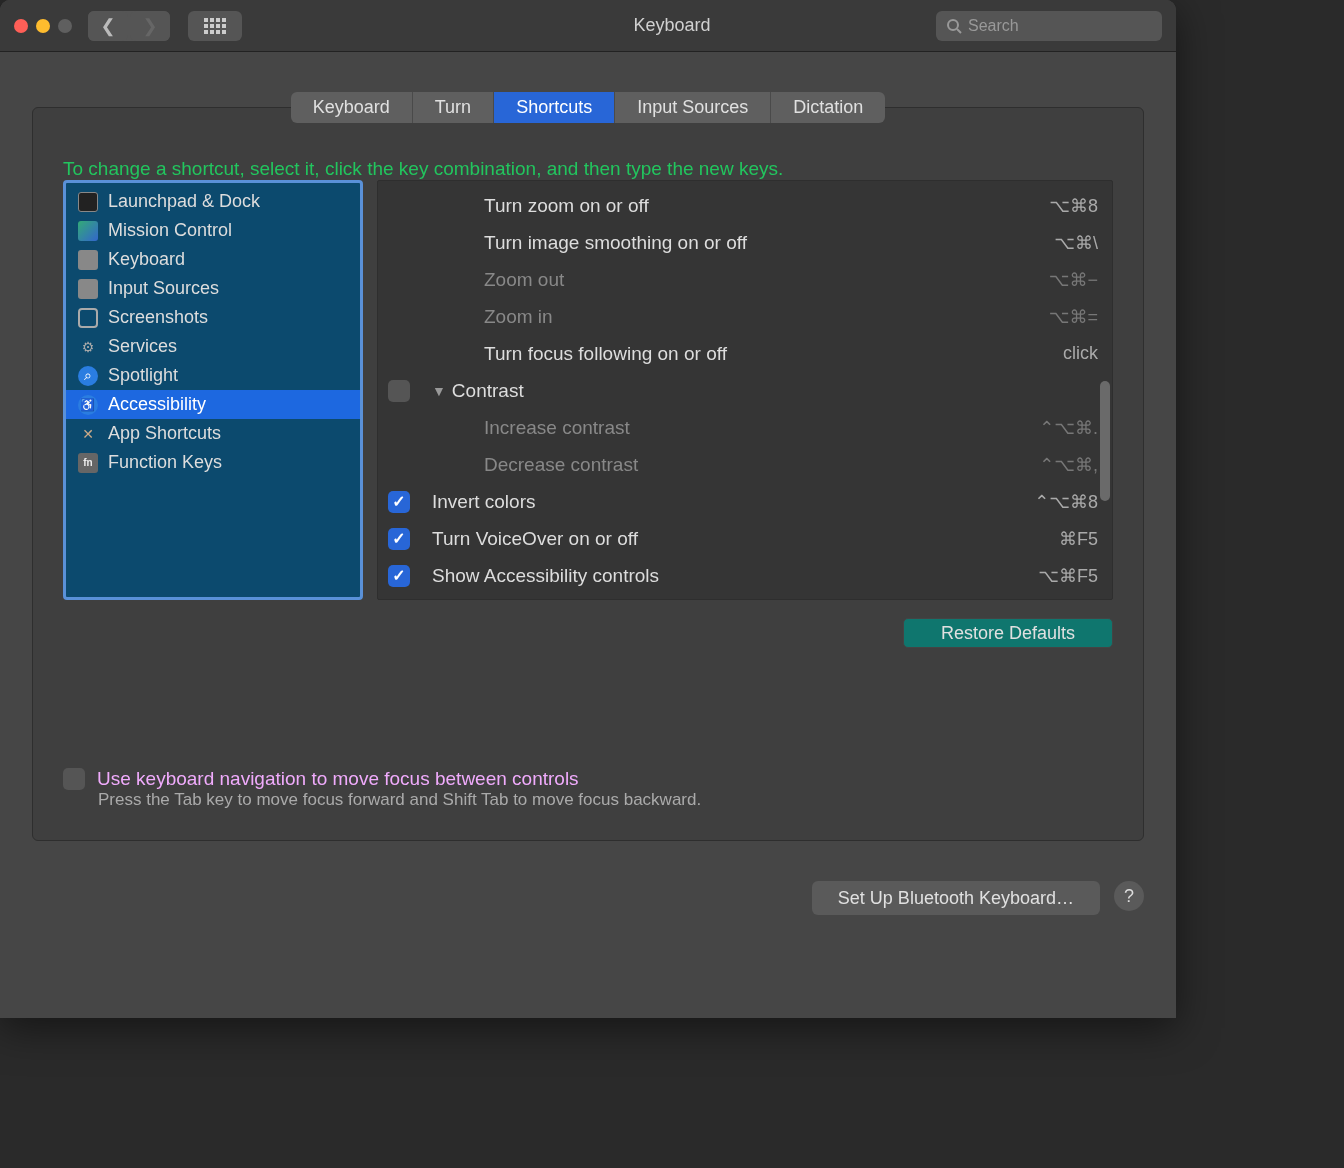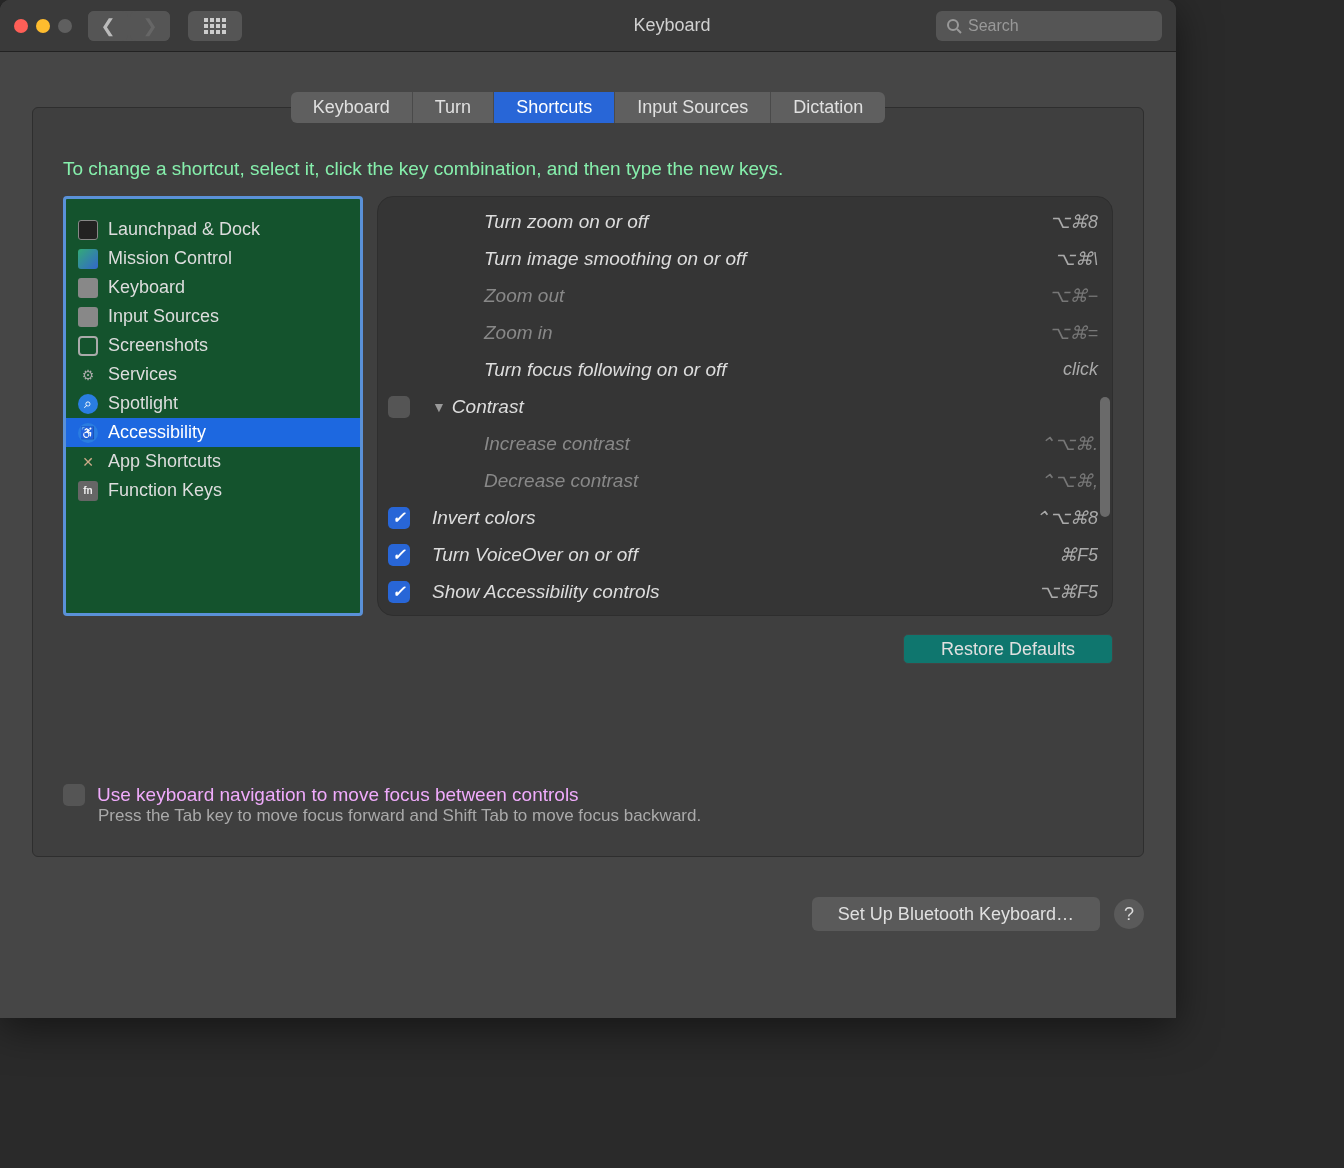--- a/index.html
+++ b/index.html
@@ -67,47 +67,46 @@
 }
 .tab:last-child { border-right: none; }
 .tab.active { background: #2866d7; color: #ffffff; }
 .pane {
   margin-top: -16px;
   background: #3f3f3f;
   border: 1px solid #2e2e2e;
   border-radius: 6px;
   padding: 50px 30px 30px 30px;
 }
-.instruction { font-size: 19px; color: #86efac; margin-bottom: 16px; }
+.instruction { font-size: 19px; color: #22c55e; }
 .split { display: flex; gap: 14px; }
 .sidebar {
   width: 300px; height: 420px;
-  background: #14532d;
+  background: #0c4a6e;
   border: 3px solid #5a91d8;
   border-radius: 4px;
-  padding: 16px 0;
+  padding: 4px 0;
 }
 .sidebar-item {
   display: flex; align-items: center; gap: 10px;
   padding: 4px 12px; font-size: 18px; color: #ddd;
 }
 .sidebar-item.selected { background: #1d68e0; color: #fff; }
 .side-icon {
   width: 20px; height: 20px; display:inline-flex; align-items:center; justify-content:center;
   font-size: 14px; border-radius: 3px;
 }
 .shortcut-list {
   flex: 1; height: 420px;
   background: #353535;
   border: 1px solid #2e2e2e;
-  border-radius: 16px;
+  border-radius: 2px;
   padding: 6px 14px 6px 6px;
   overflow: hidden;
   position: relative;
-  font-style: italic;
 }
 .scroll-thumb {
   position: absolute; right: 2px; top: 200px; width: 10px; height: 120px;
   background: #6a6a6a; border-radius: 5px;
 }
 .row {
   display: flex; align-items: center; height: 37px; font-size: 19px; color: #ddd;
 }
 .row .cb {
   width: 22px; height: 22px; border-radius: 5px;
@@ -123,21 +122,21 @@
 .row.dim .key { color: #777; }
 .restore {
   margin: 18px 0 0 auto; width: 210px; height: 30px;
   background: #0f766e; border: 1px solid #444; border-radius: 5px;
   color: #e0e0e0; font-size: 18px; display: flex; align-items:center; justify-content:center;
 }
 .kbnav { display:flex; align-items:center; gap:12px; margin-top: 120px; }
 .kbnav .cb { width: 22px; height: 22px; background: #555; border-radius:5px; }
 .kbnav-label { font-size: 19px; color: #f0abfc; }
 .kbnav-sub { margin-left: 35px; margin-top: 0; font-size: 17px; color: #aaa; }
-.footer { display:flex; align-items:center; gap:14px; margin-top: 40px; justify-content:flex-end; }
+.footer { display:flex; gap:14px; margin-top: 40px; justify-content:flex-end; }
 .bt-btn {
   height: 34px; padding: 0 26px;
   background: #5a5a5a; border-radius: 6px; color: #e0e0e0; font-size: 18px;
   display:flex; align-items:center;
 }
 .help {
   width: 30px; height: 30px; border-radius: 50%;
   background: #5a5a5a; color: #ddd; font-size: 18px;
   display:flex; align-items:center; justify-content:center;
 }

